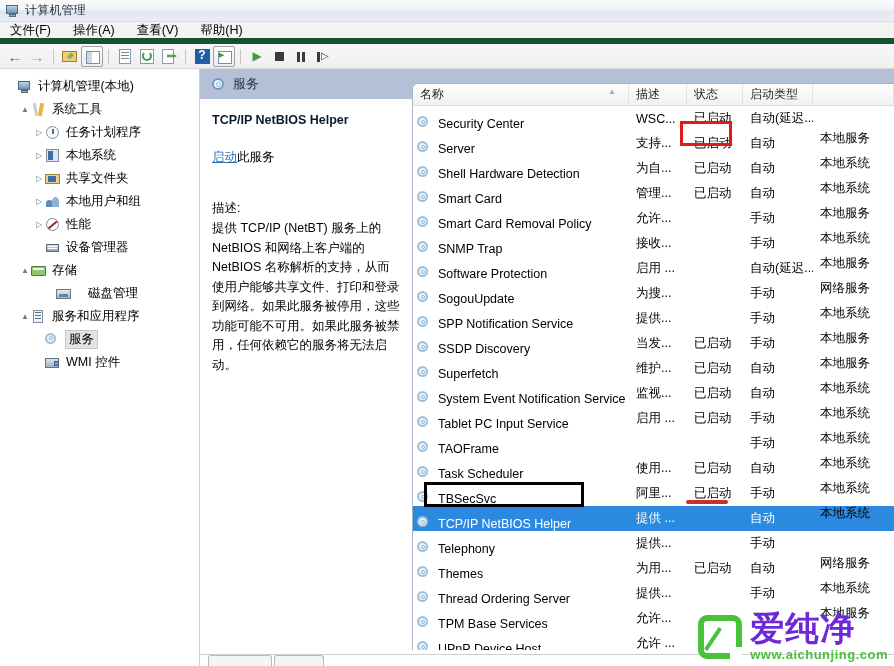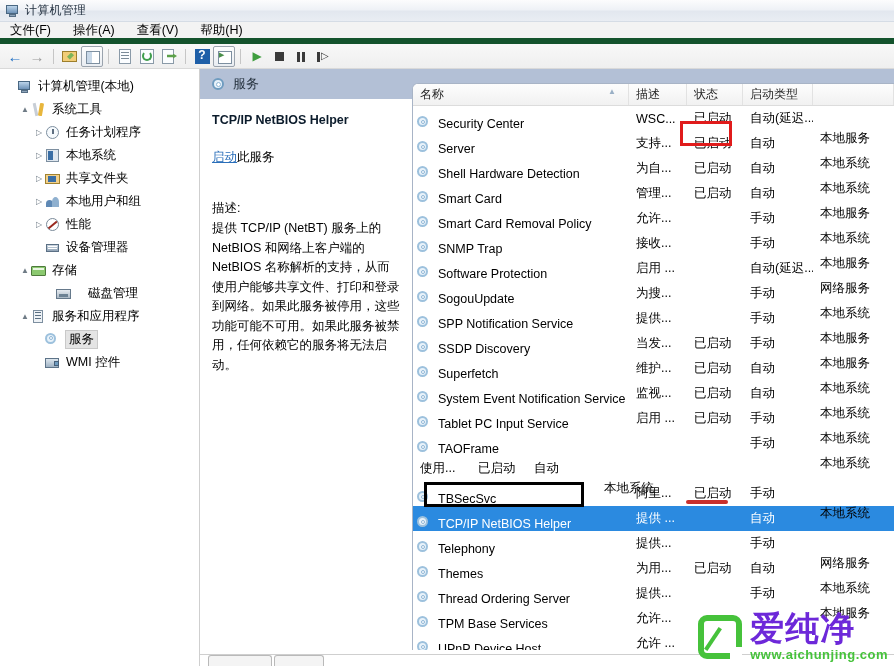--- a/index.html
+++ b/index.html
@@ -631,20 +631,26 @@
                   <span class="gear gear2"></span>
                 </span>
                 <span>TAOFrame</span>
               </div>
               <div class="lcell c-desc"></div>
               <div class="lcell c-state"></div>
               <div class="lcell c-start">手动</div>
               <div class="lcell c-logon">本地系统</div>
             </div>
             <div class="lrow">
+              <div class="lcell c-name name">
+                <span class="gearsm">
+                  <span class="gear gear2"></span>
+                </span>
+                <span>Task Scheduler</span>
+              </div>
               <div class="lcell c-desc">使用...</div>
               <div class="lcell c-state">已启动</div>
               <div class="lcell c-start">自动</div>
               <div class="lcell c-logon">本地系统</div>
             </div>
             <div class="lrow">
               <div class="lcell c-name name">
                 <span class="gearsm">
                   <span class="gear gear2"></span>
                 </span>

